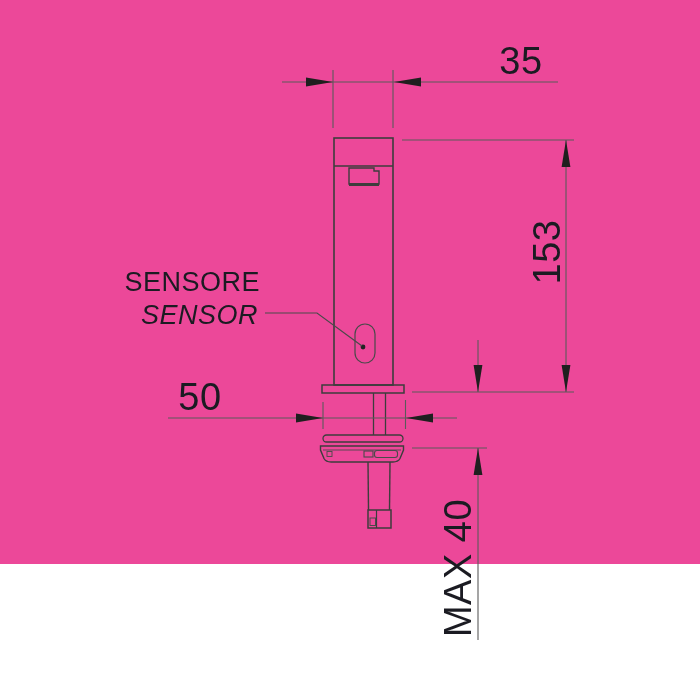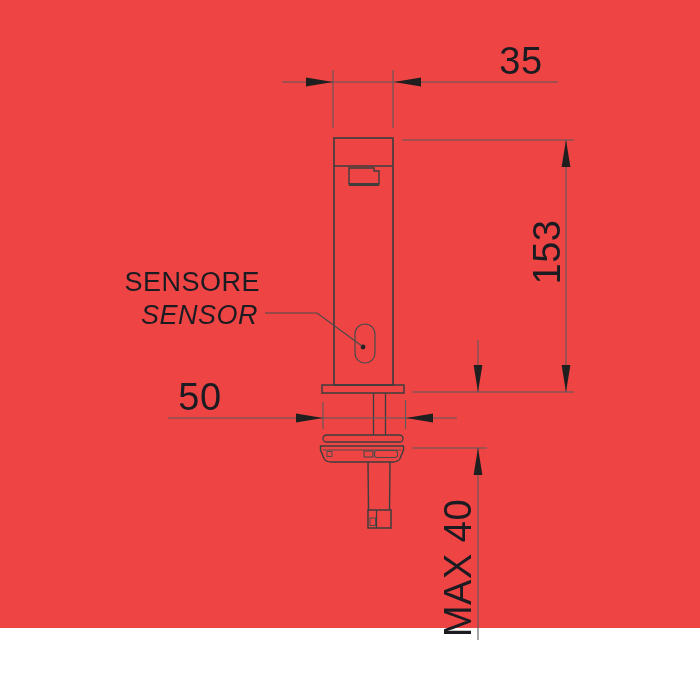--- a/index.html
+++ b/index.html
@@ -6,22 +6,22 @@
     margin: 0;
     padding: 0;
     background: #ffffff;
     width: 700px;
     height: 700px;
     overflow: hidden;
   }
   .stage {
     position: relative;
     width: 700px;
-    height: 628px;
-    background: #ef4444;
+    height: 564px;
+    background: #ec4899;
   }
   svg {
     font-family: "Liberation Sans", sans-serif;
   }
   .dim-text {
     font-size: 38px;
     fill: #1b1b22;
     letter-spacing: 0.5px;
   }
   .label-text {

